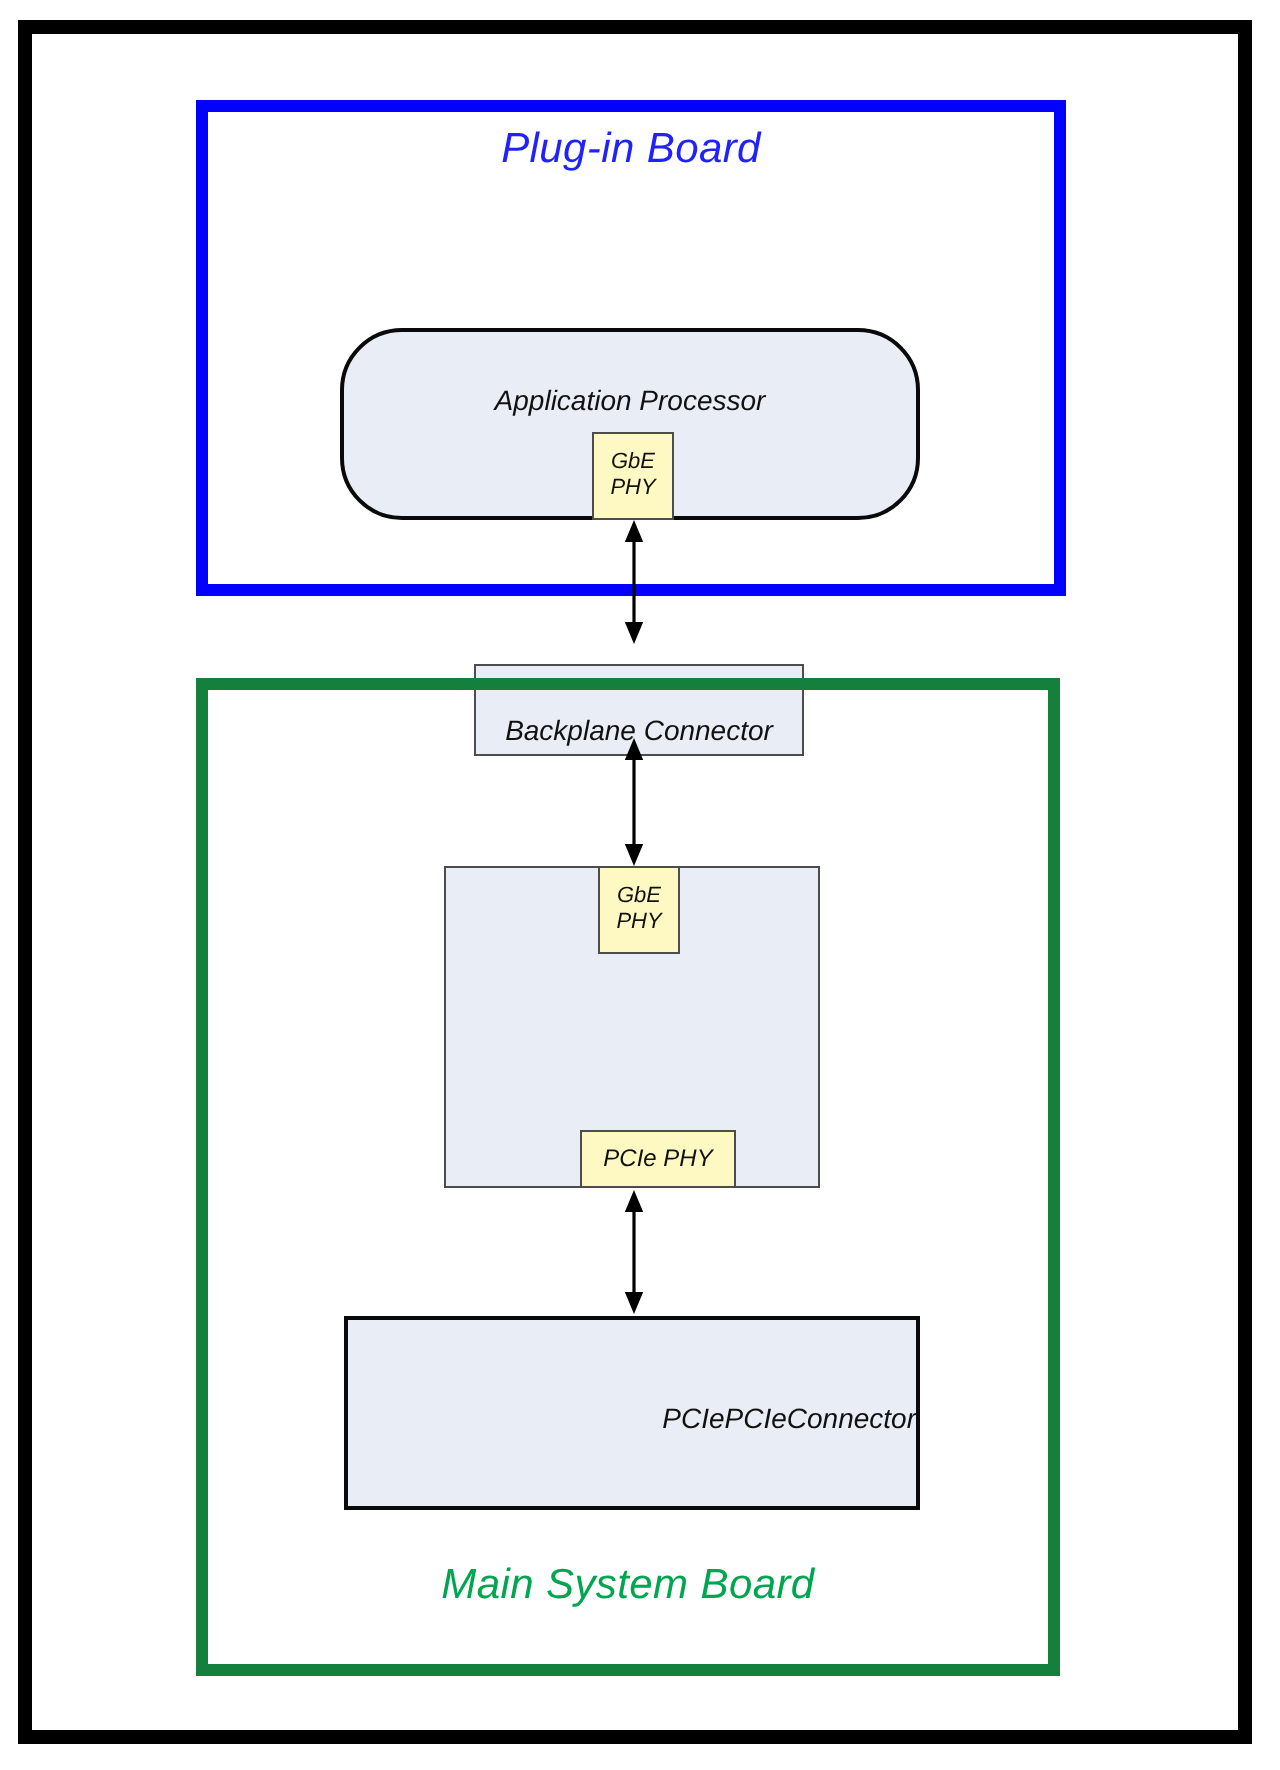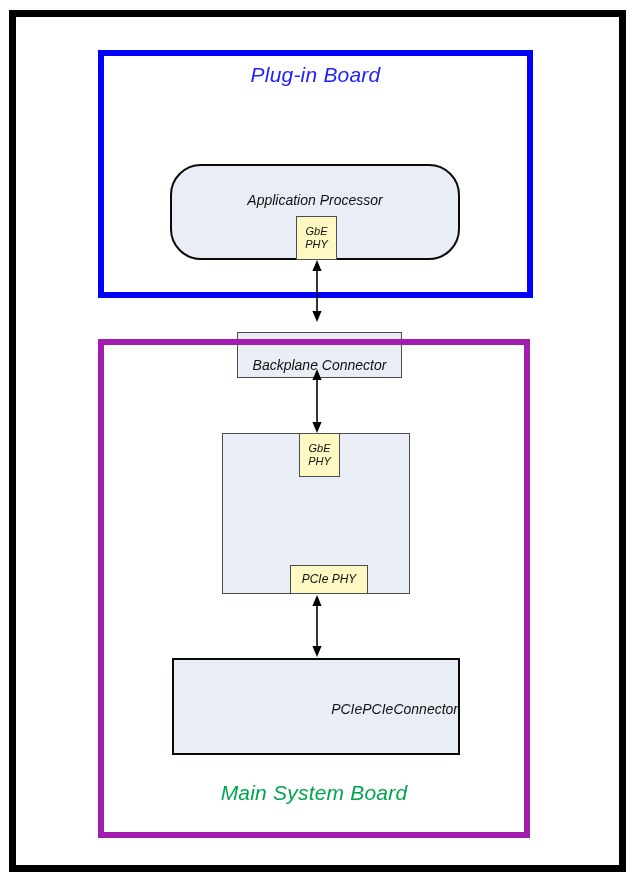--- a/index.html
+++ b/index.html
@@ -6,21 +6,21 @@
   body { width:640px; height:885px; font-family:"Liberation Sans", sans-serif; color:#111; }
   .canvas { position:relative; width:640px; height:885px; background:#ffffff; overflow:hidden;font-style:italic; }
 
   .frame {
     position:absolute; left:9px; top:10px; width:617px; height:862px;
     border:7px solid #000000; box-sizing:border-box;
   }
 
   .board { position:absolute; box-sizing:border-box; background:transparent; }
   .board-blue  { left:98px; top:50px;  width:435px; height:248px; border:6px solid #0101FD; z-index:1; }
-  .board-green { left:98px; top:339px; width:432px; height:499px; border:6px solid #a21caf; z-index:3; pointer-events:none; }
+  .board-green { left:98px; top:339px; width:432px; height:499px; border:6px solid #15803d; z-index:3; pointer-events:none; }
 
   .board-title { position:absolute; left:0; width:100%; text-align:center; font-size:21px; letter-spacing:0.2px; }
   .board-blue  .board-title { top:7px;   color:#2121FE; }
   .board-green .board-title { top:436px; color:#00A64F; }
 
   .node {
     position:absolute; box-sizing:border-box; background:#E9EEF6;
   }
   .thick { border:2px solid #0A0A0A; z-index:2; }
   .thin  { border:1px solid #4D4D4D; z-index:2; }

